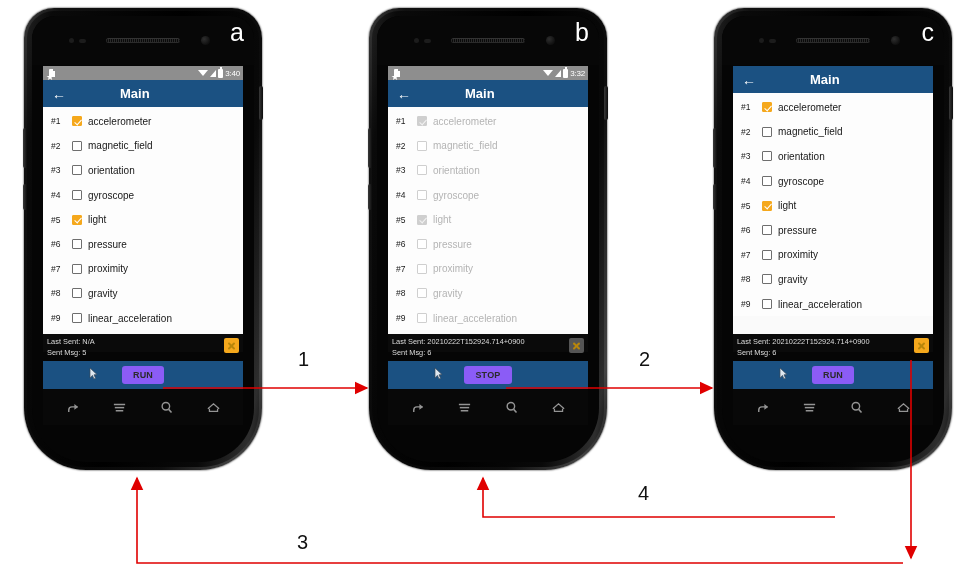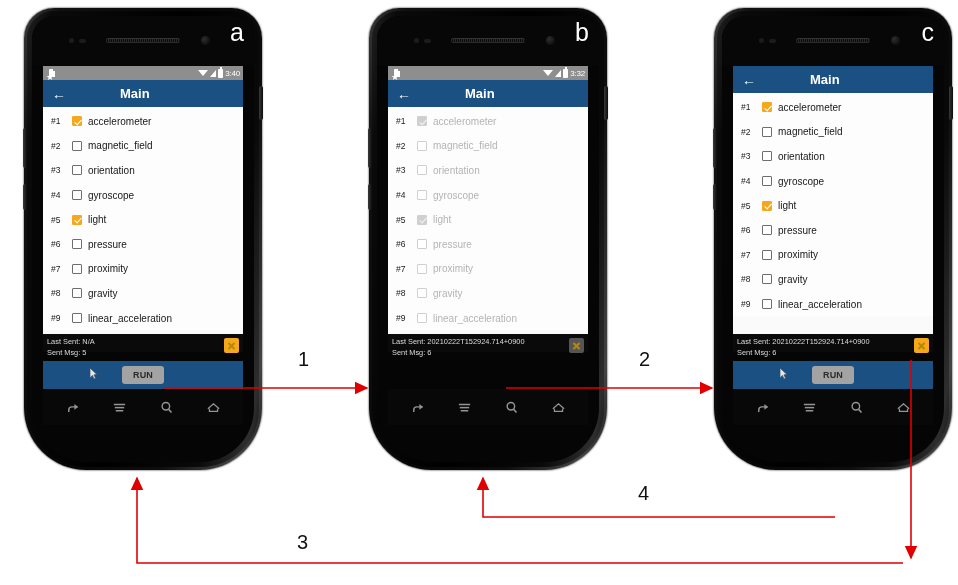--- a/index.html
+++ b/index.html
@@ -125,21 +125,21 @@
     background:#b8860b; border-radius:1px;
   }
   .x-btn::before { transform:rotate(45deg); }
   .x-btn::after  { transform:rotate(-45deg); }
 
   .actionbar {
     position:absolute; left:11px; right:11px; top:345px; height:28px;
     background:#1b5182; display:flex; align-items:center; justify-content:center;
   }
   .run-btn {
-    background:#a3a3a3; color:#2b2b2b; font-size:9px; font-weight:bold;
+    background:#8b5cf6; color:#2b2b2b; font-size:9px; font-weight:bold;
     padding:4px 11px; border-radius:3px; letter-spacing:0.2px;
   }
   .cursor {
     position:absolute; left:46px; top:6px; width:9px; height:13px;
   }
 
   
   .navbar {
     position:absolute; left:11px; right:11px; top:373px; height:36px;
     background:#080808; display:flex; align-items:center;
@@ -352,20 +352,26 @@
             </div>
           </div>
       </div>
 
       <div class="statusblock">
         <div class="st-line">Last Sent: 20210222T152924.714+0900</div>
         <div class="st-line">Sent Msg: 6</div>
         <div class="x-btn" style="background:#555;"></div>
       </div>
 
+      <div class="actionbar">
+        <svg class="cursor" viewBox="0 0 9 13">
+          <path d="M1 1 L1 11 L3.4 8.4 L5 12 L6.6 11.2 L5 7.8 L8 7.6 Z" fill="#dfe7ef" stroke="#3b4a5a" stroke-width="0.7"></path>
+        </svg>
+        <span class="run-btn">STOP</span>
+      </div>
 
       <div class="navbar">
         <svg class="nav-ico" width="15" height="15" viewBox="0 0 24 24">
             <path d="M20 11h-9a5 5 0 0 0-5 5v3" stroke="#d8d8d8" stroke-width="2.3" fill="none"></path>
             <path d="M21 11l-6-4.5v9z" fill="#d8d8d8"></path>
           </svg>
         <svg class="nav-ico" width="15" height="15" viewBox="0 0 24 24">
             <rect x="3" y="6" width="18" height="2.4" fill="#d8d8d8"></rect>
             <rect x="4.5" y="11" width="15" height="2.4" fill="#d8d8d8"></rect>
             <rect x="6" y="16" width="12" height="2.4" fill="#d8d8d8"></rect>

